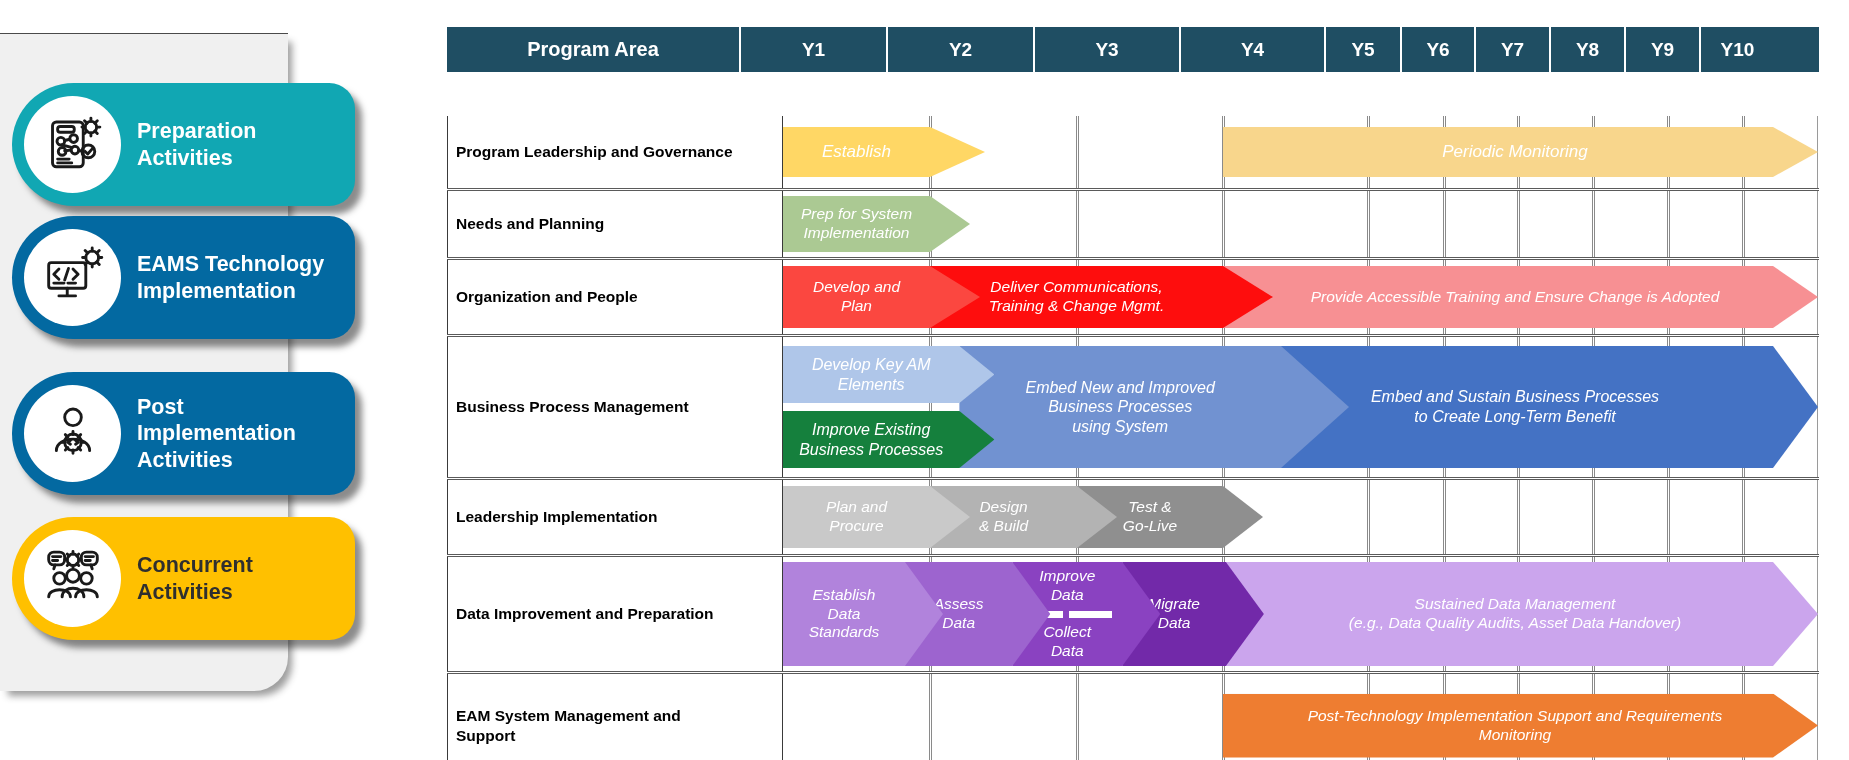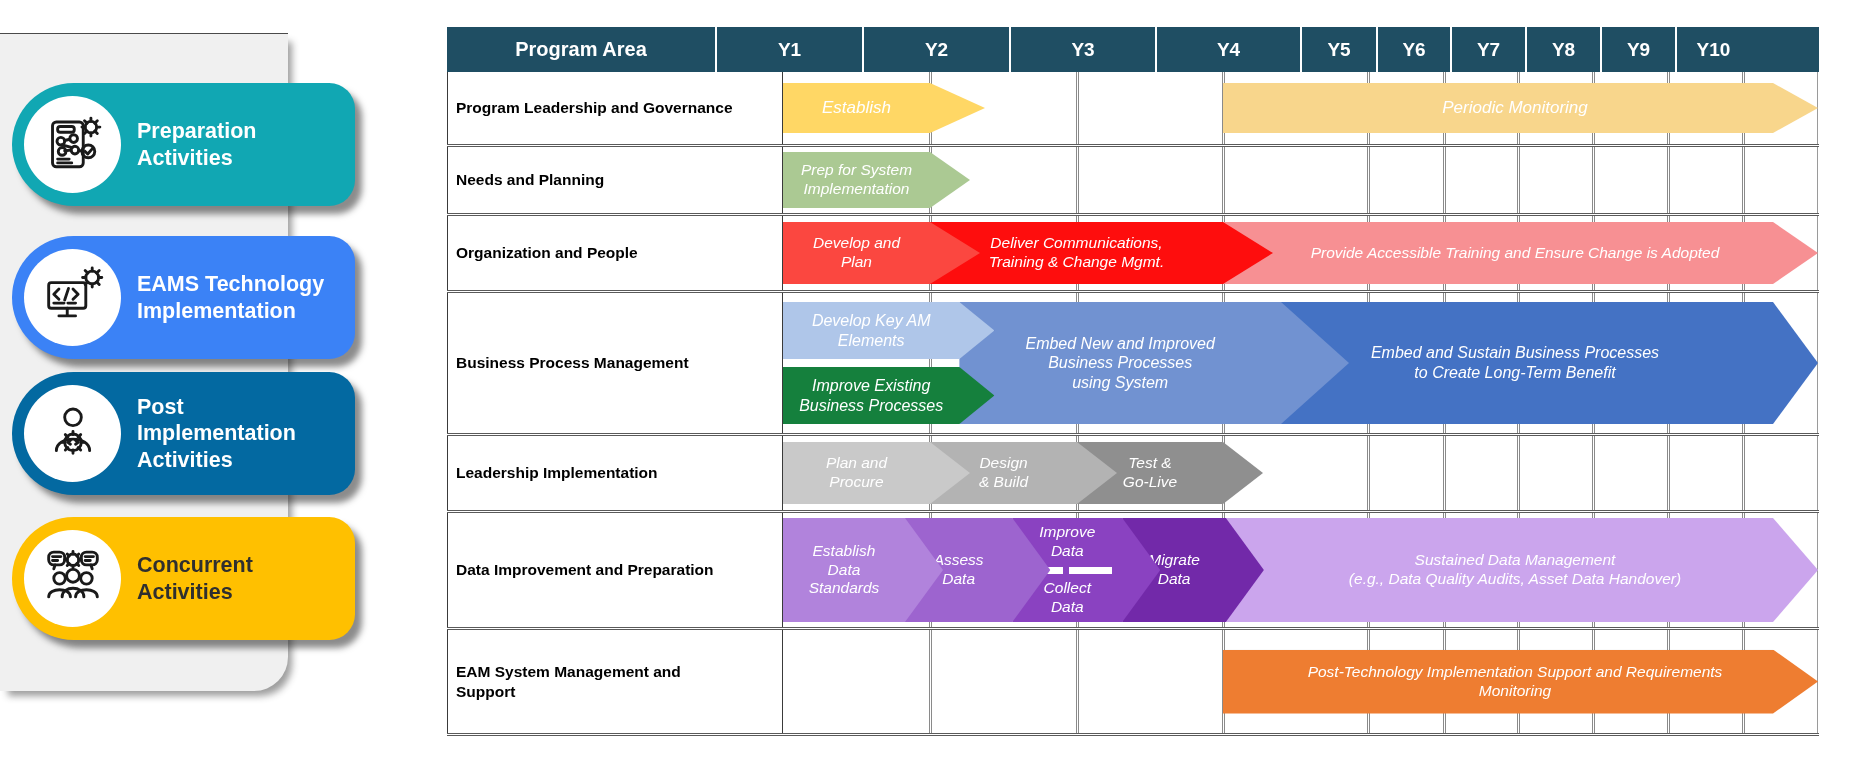--- a/index.html
+++ b/index.html
@@ -58,21 +58,21 @@
           <circle cx="53" cy="58" r="6"></circle>
         <path d="M37 43l8-2M37 59l10-1M33 50l16 4"></path>
         <circle cx="74" cy="60" r="10"></circle>
           <path d="M69 60l4 4 7-8M59 59h5"></path>
         <path d="M26 72h18M26 78h22"></path>
       </svg>
     </div>
     <div class="pill-label" style="color: rgb(255, 255, 255);">Preparation Activities</div>
   </div>
 
-  <div class="pill" style="top: 236px; background: #3b82f6;">
+  <div class="pill" style="top: 216px; background: #0369a1;">
     <div class="pill-circle">
       <svg viewBox="0 0 100 100">
         <rect x="12" y="26" width="58" height="40" rx="4"></rect>
         <path d="M41 66v10M28 78h26"></path>
         <path d="M28 36l-8 8 8 8M50 36l8 8-8 8M43 35l-6 18"></path>
         <path d="M20 58h16M42 58h12"></path>
         <circle cx="80" cy="18" r="10"></circle>
         <path d="M80 3v5M80 28v5M65 18h5M90 18h5M69 7l4 4M91 7l-4 4M69 29l4-4M91 29l-4-4"></path>
       </svg>
     </div>
@@ -105,33 +105,33 @@
           <circle cx="50" cy="45" r="10"></circle>
           <circle cx="71" cy="49" r="9"></circle>
         <path d="M12 78c0-15 34-15 34 0M33 78c0-18 34-18 34 0M54 78c0-15 34-15 34 0"></path>
       </svg>
     </div>
     <div class="pill-label" style="color: rgb(47, 47, 47);">Concurrent Activities</div>
   </div>
 
   <div class="gantt">
       <div class="ghead" style="background: rgb(31, 78, 99);">
-        <div class="cell" style="width: 268px; border-radius: 7px;">Program Area</div>
+        <div class="cell" style="width: 292px; border-radius: 7px;">Program Area</div>
         <div class="cell" style="width: 147px;">Y1</div>
         <div class="cell" style="width: 147px;">Y2</div>
         <div class="cell" style="width: 146px;">Y3</div>
         <div class="cell" style="width: 145px;">Y4</div>
         <div class="cell" style="width: 76px;">Y5</div>
         <div class="cell" style="width: 74px;">Y6</div>
         <div class="cell" style="width: 75px;">Y7</div>
         <div class="cell" style="width: 75px;">Y8</div>
         <div class="cell" style="width: 75px;">Y9</div>
         <div class="cell" style="width: 75px;">Y10</div>
       </div>
-      <div class="grow" style="height: 72px;">
+      <div class="grow" style="height: 72px; margin-top: 44px;">
         <div class="label-cell" style="white-space: pre-line;">Program Leadership and Governance</div>
         <div class="canvas" style="height: 72px;">
           <div class="gridline" style="left: 146px;"></div>
           <div class="gridline" style="left: 293px;"></div>
           <div class="gridline" style="left: 439px;"></div>
           <div class="gridline" style="left: 584px;"></div>
           <div class="gridline" style="left: 660px;"></div>
           <div class="gridline" style="left: 734px;"></div>
           <div class="gridline" style="left: 809px;"></div>
           <div class="gridline" style="left: 884px;"></div>

